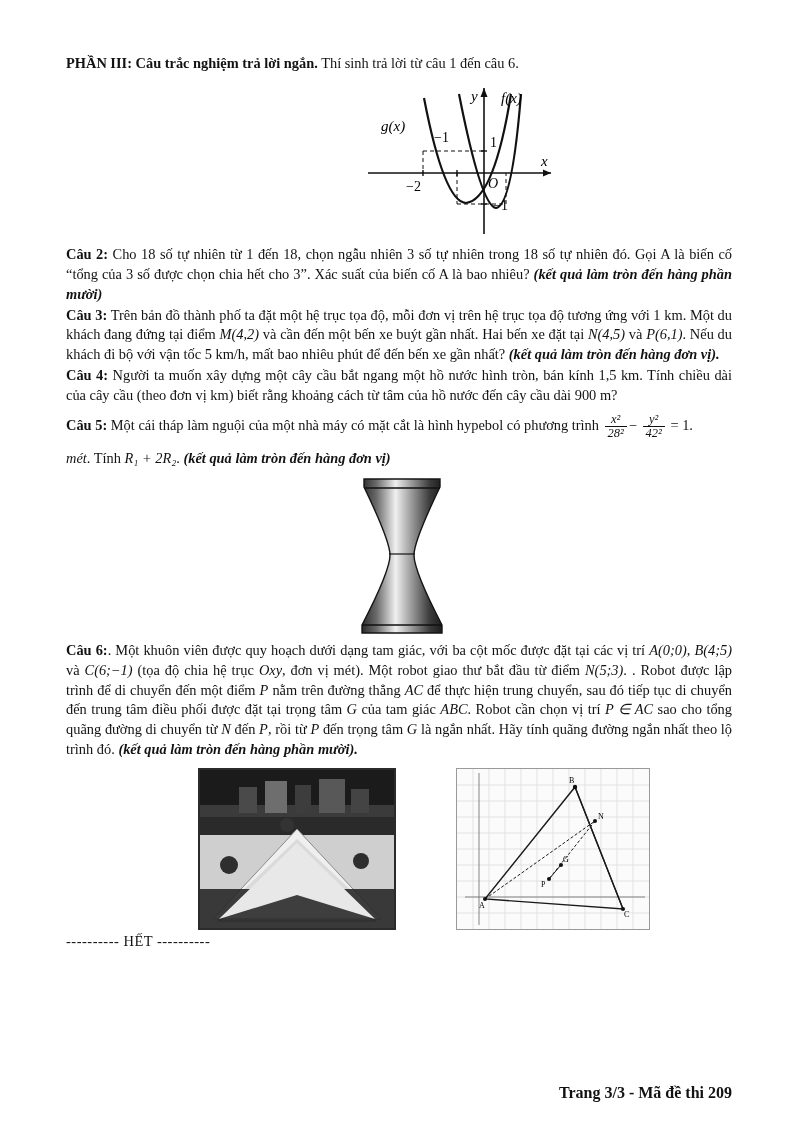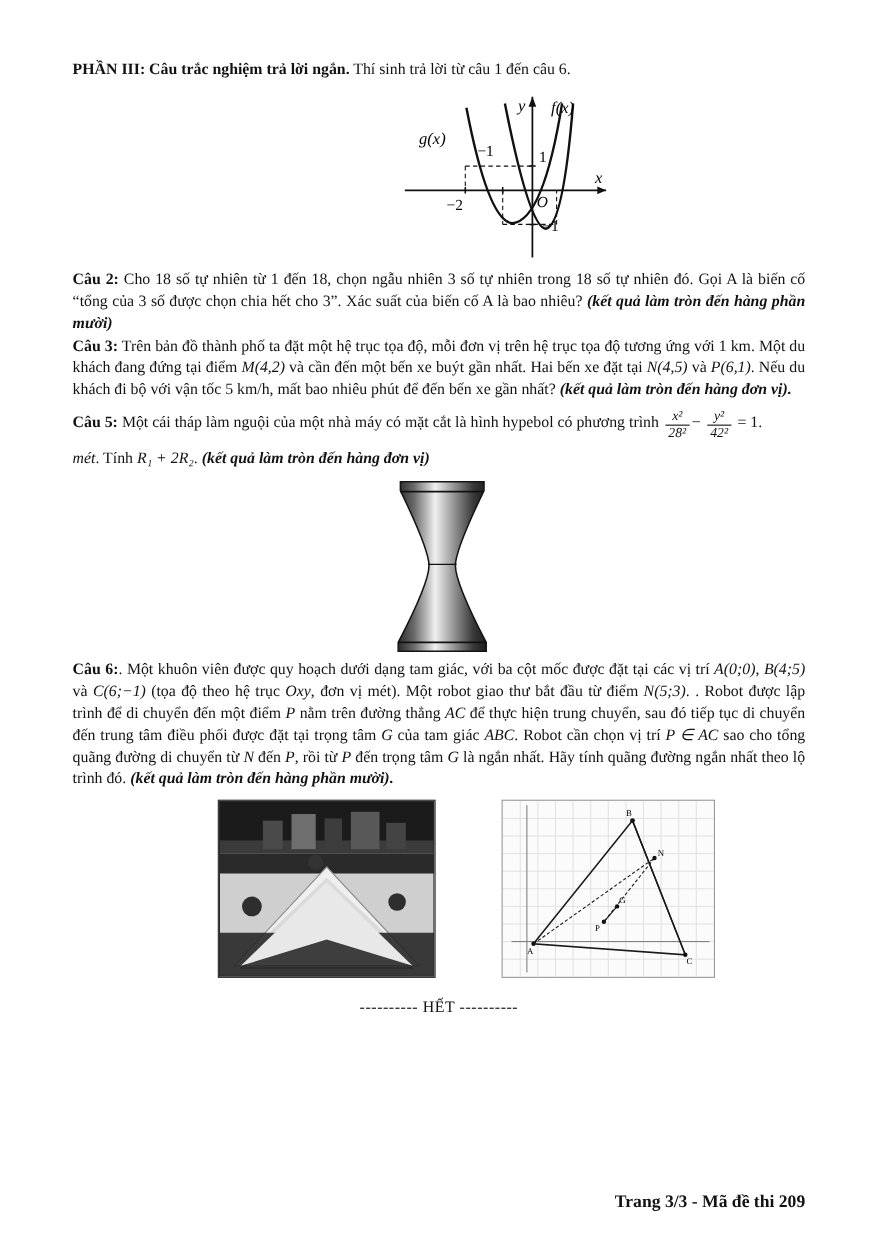--- a/index.html
+++ b/index.html
@@ -104,24 +104,22 @@
   .fig-pair .right-img {
     position: absolute;
     left: 390px; top: 0;
     width: 192px; height: 160px;
     border: 1px solid #9a9a9a;
     background: #fbfbfb;
     overflow: hidden;
   }
 
   .het {
-    text-align: center;
     font-size: 14.5px;
     letter-spacing: 0.5px;
-    margin-top: 16px;
   }
   .footer {
     position: absolute;
     right: 62px;
     bottom: 36px;
     font-size: 16px;
     font-weight: bold;
   }
 </style>
 </head>
@@ -182,20 +180,24 @@
       <span class="lbl">Câu 3:</span>
       <span>Trên bản đồ thành phố ta đặt một hệ trục tọa độ, mỗi đơn vị trên hệ trục tọa độ tương ứng với 1 km. Một du khách đang đứng tại điểm</span>
       <span class="math">M(4,2)</span>
       <span>và cần đến một bến xe buýt gần nhất. Hai bến xe đặt tại</span>
       <span class="math">N(4,5)</span>
       <span>và</span>
       <span class="math">P(6,1)</span><span>. Nếu du khách đi bộ với vận tốc 5 km/h, mất bao nhiêu phút để đến bến xe gần nhất?</span>
       <span class="i b">(kết quả làm tròn đến hàng đơn vị).</span>
     </p>
 
+    <p>
+      <span class="lbl">Câu 4:</span>
+      <span>Người ta muốn xây dựng một cây cầu bắt ngang một hồ nước hình tròn, bán kính 1,5 km. Tính chiều dài của cây cầu (theo đơn vị km) biết rằng khoảng cách từ tâm của hồ nước đến cây cầu dài 900 m?</span>
+    </p>
 
     <p style="margin-top:7px;">
       <span class="lbl">Câu 5:</span>
       <span>Một cái tháp làm nguội của một nhà máy có mặt cắt là hình hypebol có phương trình</span>
       <span class="frac">
         <span class="num">x²</span>
         <span class="den">28²</span>
       </span><span style="font-style:normal;">−</span>
       <span class="frac">
         <span class="num">y²</span>
@@ -227,21 +229,21 @@
         <line x1="20" y1="150" x2="100" y2="150" stroke="#111" stroke-width="1.6"></line>
       </svg>
     </div>
 
     <p style="margin-top:6px;">
       <span class="lbl">Câu 6:</span><span>. Một khuôn viên được quy hoạch dưới dạng tam giác, với ba cột mốc được đặt tại các vị trí</span>
       <span class="math">A(0;0)</span><span>,</span>
       <span class="math">B(4;5)</span>
       <span>và</span>
       <span class="math">C(6;−1)</span>
-      <span>(tọa độ theo hệ trục</span>
+      <span>(tọa độ chia hệ trục</span>
       <span class="math">Oxy</span><span>, đơn vị mét). Một robot giao thư bắt đầu từ điểm</span>
       <span class="math">N(5;3)</span>.
       <span>. Robot được lập trình để di chuyển đến một điểm</span>
       <span class="math">P</span>
       <span>nằm trên đường thẳng</span>
       <span class="math">AC</span>
       <span>để thực hiện trung chuyển, sau đó tiếp tục di chuyển đến trung tâm điều phối được đặt tại trọng tâm</span>
       <span class="math">G</span>
       <span>của tam giác</span>
       <span class="math">ABC</span><span>. Robot cần chọn vị trí</span>

